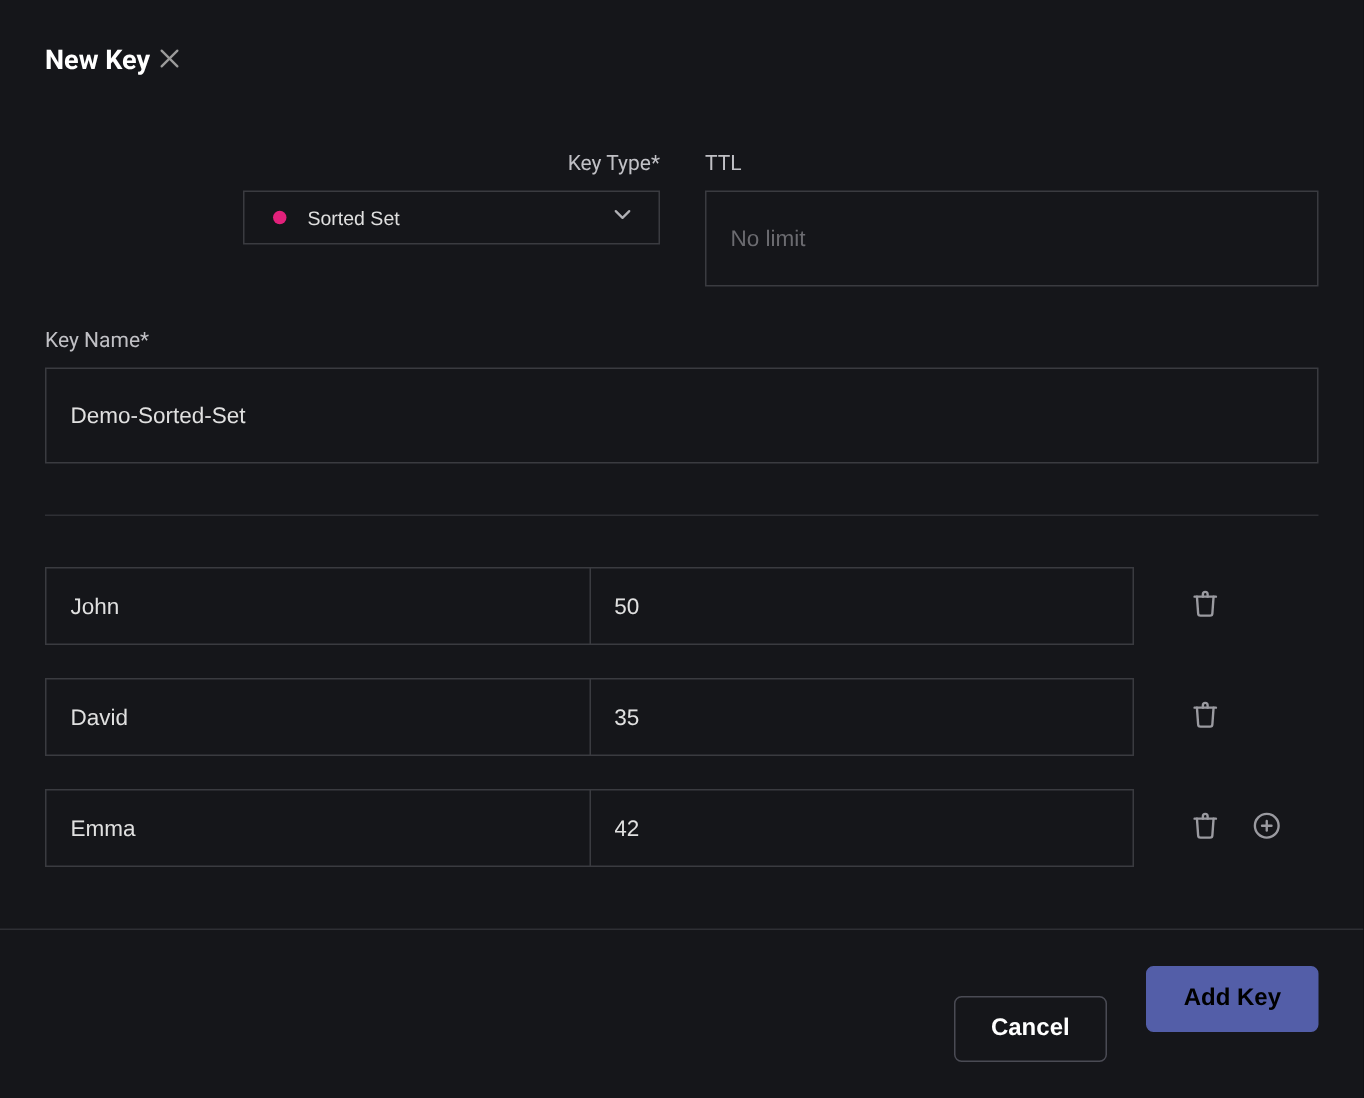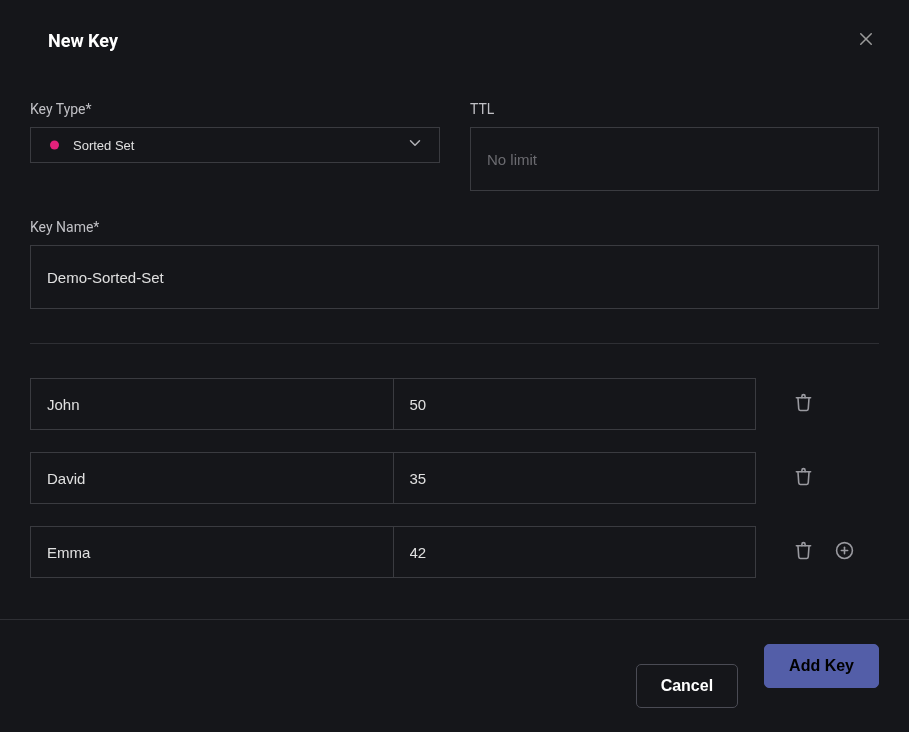--- a/index.html
+++ b/index.html
@@ -13,23 +13,22 @@
     }
     .dialog {
       background: #15161a;
       width: 100%;
       height: 100%;
       display: flex;
       flex-direction: column;
     }
     .dialog-header {
       display: flex;
-      justify-content: space-between;
-      align-items: center;
-      padding: 26px 30px 10px 48px;
+      align-items: center;
+      padding: 26px 30px 10px 30px;
     }
     .dialog-title {
       font-size: 18px;
       font-weight: 700;
       color: #ffffff;
     }
     .close-btn {
       background: none;
       border: none;
       cursor: pointer;
@@ -46,21 +45,21 @@
     }
     .row-top {
       display: flex;
       gap: 30px;
       margin-top: 26px;
     }
     .field {
       display: flex;
       flex-direction: column;
     }
-    .field-key-type { flex: 0 0 410px; }
+    .field-key-type { flex: 0 0 410px; align-items: flex-end; }
     .field-ttl { flex: 1; }
     .field-key-name { margin-top: 28px; }
     .field-label {
       font-size: 14px;
       color: #c0c0c5;
       margin-bottom: 10px;
     }
     .select-wrap {
       position: relative;
     }

